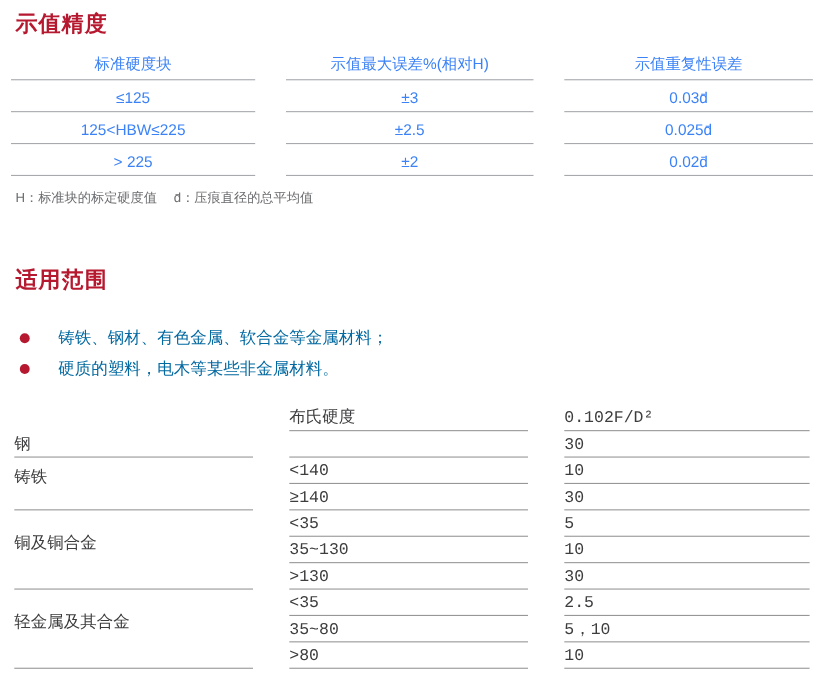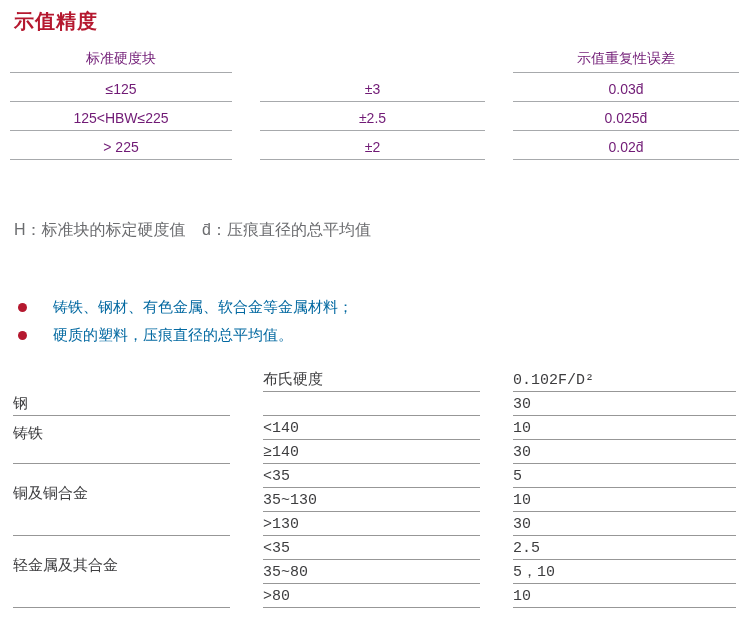--- a/index.html
+++ b/index.html
@@ -13,29 +13,29 @@
     color:#b5182f; letter-spacing:1px;
   }
   #title1 { top:8px; }
   #title2 { top:241px; }
 
   
   .t1 {
     position:absolute; left:10px; top:50px;
     display:grid; grid-template-columns:222px 225px 226px; column-gap:28px;
     grid-template-rows:23px 29px 29px 29px;
-    color:#701a75; font-size:14px;
+    color:#3b82f6; font-size:14px;
   }
   .t1 .cell {
     border-bottom:1px solid #a7a9ac;
     display:flex; align-items:flex-end; justify-content:center;
     padding-bottom:4px;
   }
   .footnote {
-    position:absolute; left:14px; top:172px; font-size:16px; color:#6b6c6f;margin-top:48px;
+    position:absolute; left:14px; top:172px; font-size:12px; color:#6b6c6f;
   }
   .footnote .fn-part + .fn-part { margin-left:12px; }
 
   
   .bullets { position:absolute; left:18px; top:293px; }
   .bullet-row { display:flex; align-items:center; height:28px; color:#0369a1; font-size:15px; }
   .dot {
     width:9px; height:9px; border-radius:50%; background:#b5182f;
     margin-right:26px; flex:0 0 auto;
   }
@@ -56,49 +56,51 @@
 </style>
 </head>
 <body>
 
 <div class="page">
 
   <h2 class="sec-title" id="title1">示值精度</h2>
 
   <div class="t1">
     <div class="cell" style="grid-row:1;grid-column:1">标准硬度块</div>
+    <div class="cell" style="grid-row:1;grid-column:2">示值最大误差%(相对H)</div>
     <div class="cell" style="grid-row:1;grid-column:3">示值重复性误差</div>
 
     <div class="cell" style="grid-row:2;grid-column:1">≤125</div>
     <div class="cell" style="grid-row:2;grid-column:2">±3</div>
     <div class="cell" style="grid-row:2;grid-column:3">0.03d̄</div>
 
     <div class="cell" style="grid-row:3;grid-column:1">125&lt;HBW≤225</div>
     <div class="cell" style="grid-row:3;grid-column:2">±2.5</div>
     <div class="cell" style="grid-row:3;grid-column:3">0.025d̄</div>
 
     <div class="cell" style="grid-row:4;grid-column:1">&gt; 225</div>
     <div class="cell" style="grid-row:4;grid-column:2">±2</div>
     <div class="cell" style="grid-row:4;grid-column:3">0.02d̄</div>
   </div>
 
   <div class="footnote">
     <span class="fn-part">H：标准块的标定硬度值</span>
     <span class="fn-part">d̄：压痕直径的总平均值</span>
   </div>
 
+  <h2 class="sec-title" id="title2">适用范围</h2>
 
   <div class="bullets">
     <div class="bullet-row">
       <span class="dot"></span>
       <span>铸铁、钢材、有色金属、软合金等金属材料；</span>
     </div>
     <div class="bullet-row">
       <span class="dot"></span>
-      <span>硬质的塑料，压痕直径的总平均值。</span>
+      <span>硬质的塑料，电木等某些非金属材料。</span>
     </div>
   </div>
 
   <div class="t2">
 
     <div class="cell" style="grid-row:1;grid-column:2">布氏硬度</div>
     <div class="cell" style="grid-row:1;grid-column:3">0.102F/D²</div>
 
     <div class="cell" style="grid-row:2;grid-column:1">钢</div>
     <div class="cell span-cell" style="grid-row:3 / span 2;grid-column:1">铸铁</div>

